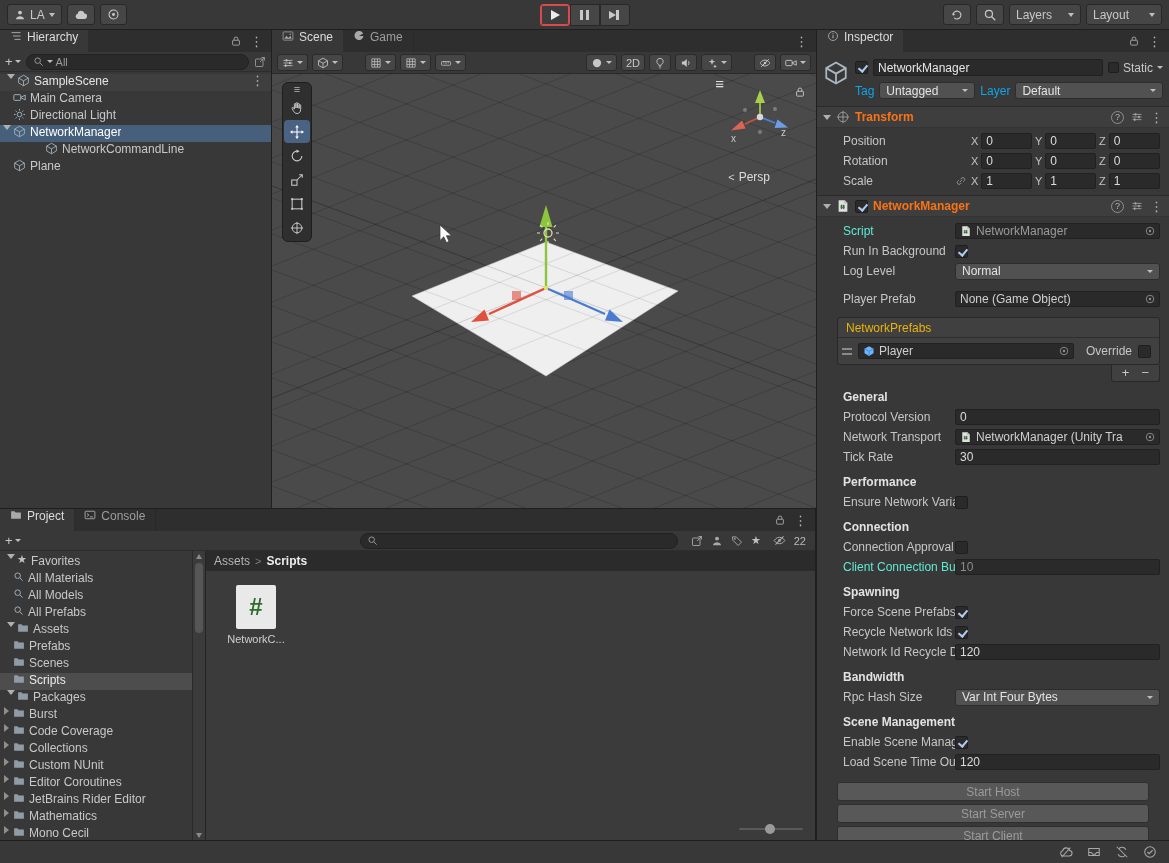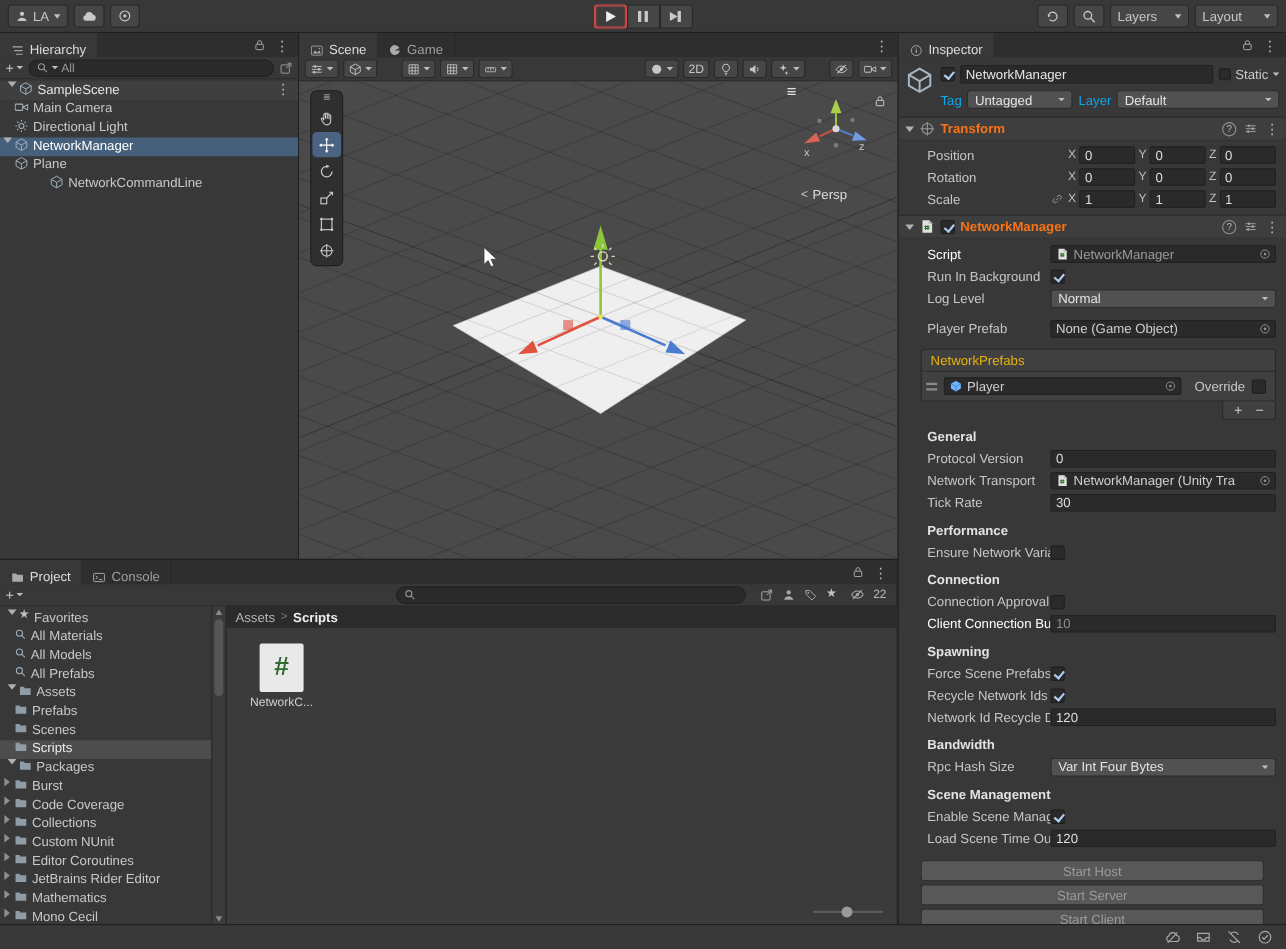--- a/index.html
+++ b/index.html
@@ -30,21 +30,21 @@
   .pbtn.active{background:#3D3D3D;border:1px solid #D84B4B;box-shadow:inset 0 0 0 1px #D84B4B;border-radius:3px;}
   .play-tri{width:0;height:0;border-left:9px solid #ECECEC;border-top:5.5px solid transparent;
     border-bottom:5.5px solid transparent;margin-left:2px;}
   .pause-bars{width:9px;height:10px;border-left:3px solid #C9C9C9;border-right:3px solid #C9C9C9;}
   .step-glyph{width:0;height:0;border-left:7px solid #C9C9C9;border-top:4.5px solid transparent;
     border-bottom:4.5px solid transparent;position:relative;margin-right:4px;}
   .step-glyph::after{content:"";position:absolute;left:0;top:-5px;width:2.5px;height:10px;background:#C9C9C9;}
 
   
   .tabbar{height:22px;background:#2E2E2E;display:flex;align-items:stretch;}
-  .tab{display:flex;align-items:flex-end;gap:5px;padding:0 10px;background:#383838;color:#DCDCDC;}
+  .tab{display:flex;align-items:flex-start;gap:5px;padding:0 10px;background:#383838;color:#DCDCDC;}
   .tab.off{background:#2E2E2E;color:#9E9E9E;border-right:1px solid #292929;}
   .tab .icon{color:#A9A9A9;}
   .spacer{flex:1;}
   .tabright{display:flex;align-items:center;gap:8px;padding:0 8px;color:#A9A9A9;}
   .kebab{color:#BDBDBD;font-size:13px;line-height:1;}
   .kebab.auto{margin-left:auto;padding-right:3px;}
   .paneltool{height:20px;display:flex;align-items:center;gap:5px;padding:0 5px;border-bottom:1px solid #2D2D2D;}
   .plus-btn{display:flex;align-items:center;gap:2px;color:#C8C8C8;font-size:13px;}
   .searchbox{display:flex;align-items:center;gap:3px;height:16px;background:#2A2A2A;
     border:1px solid #212121;border-radius:8px;padding:0 6px;color:#9A9A9A;}
@@ -141,21 +141,21 @@
   .tagpopup{width:96px;}
   .layerpopup{flex:1;}
   .comphead{height:22px;display:flex;align-items:center;gap:5px;padding:0 6px;background:#3E3E3E;
     border-top:1px solid #2A2A2A;border-bottom:1px solid #343434;}
   .comphead .title{font-weight:bold;color:#f97316;}
   .chright{margin-left:auto;display:flex;align-items:center;gap:7px;color:#A8A8A8;}
   .helpico{width:13px;height:13px;border-radius:50%;border:1px solid #909090;color:#B5B5B5;
     font-size:9px;display:flex;align-items:center;justify-content:center;line-height:1;}
   .irow{display:flex;align-items:center;height:20px;padding:0 9px 0 26px;}
   .ilabel{width:112px;flex:none;white-space:nowrap;overflow:hidden;color:#C6C6C6;}
-  .ilabel.dim{color:#ffffff;}
+  .ilabel.dim{color:#5eead4;}
   .linkcol{width:16px;flex:none;display:flex;align-items:center;color:#9A9A9A;}
   .xyz{flex:1;display:flex;gap:3px;min-width:0;}
   .axis{flex:1;display:flex;align-items:center;gap:3px;min-width:0;}
   .axlbl{color:#C2C2C2;font-size:11px;}
   .tfield{flex:1;height:16px;background:#2A2A2A;border:1px solid #212121;border-radius:2px;
     display:flex;align-items:center;padding:0 4px;color:#DCDCDC;min-width:0;white-space:nowrap;overflow:hidden;}
   .tfield.dimtxt{color:#8C8C8C;}
   .objfield{flex:1;height:16px;background:#2A2A2A;border:1px solid #212121;border-radius:2px;
     display:flex;align-items:center;gap:4px;padding:0 3px 0 4px;min-width:0;color:#CFCFCF;}
   .objfield .otext{flex:1;white-space:nowrap;overflow:hidden;}
@@ -462,33 +462,33 @@
     </div>
     <div class="hrow d1 sel">
       <span class="fold">
           <i class="tri-down"></i>
         </span>
       <svg class="icon s13 hicon">
           <use href="#i-cube"></use>
         </svg>
       <span class="hlabel">NetworkManager</span>
     </div>
+    <div class="hrow d2">
+      <span class="fold"></span>
+      <svg class="icon s13 hicon">
+          <use href="#i-cube"></use>
+        </svg>
+      <span class="hlabel">NetworkCommandLine</span>
+    </div>
     <div class="hrow d1">
       <span class="fold"></span>
       <svg class="icon s13 hicon">
           <use href="#i-cube"></use>
         </svg>
       <span class="hlabel">Plane</span>
-    </div>
-    <div class="hrow d2">
-      <span class="fold"></span>
-      <svg class="icon s13 hicon">
-          <use href="#i-cube"></use>
-        </svg>
-      <span class="hlabel">NetworkCommandLine</span>
     </div>
   </div>
 </div>
 
 <div id="scene">
   <div class="tabbar">
     <div class="tab">
       <svg class="icon s12">
           <use href="#i-mountain"></use>
         </svg>

